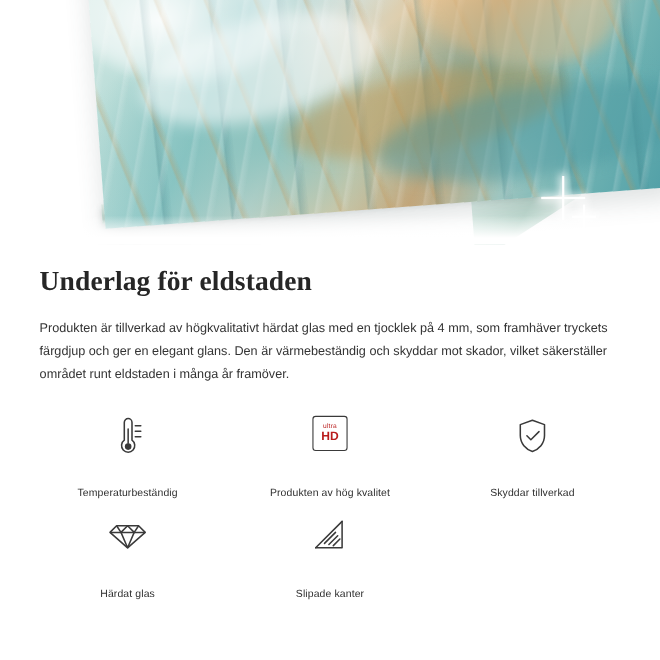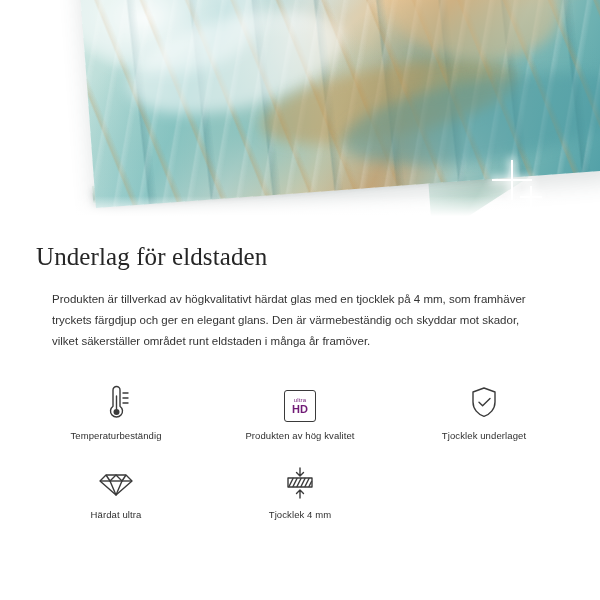--- a/index.html
+++ b/index.html
@@ -121,33 +121,33 @@
     height: 26px;
     background: linear-gradient(180deg, rgba(255,255,255,0) 0%, #ffffff 78%);
   }
 
   
   .content {
     padding: 18px 36px 0 36px;
   }
   h1.title {
     font-family: "Liberation Serif", serif;
-    font-weight: 400;
+    font-weight: 700;
     font-size: 25px;
     line-height: 33px;
     color: #262626;
     margin: 0 0 16px 0;
     letter-spacing: 0.1px;
   }
   h1.title .line { display: block; }
   p.body {
     font-size: 11.5px;
     line-height: 21px;
     color: #333333;
-    margin: 16px;
+    margin: 0;
     max-width: 520px;
   }
 
   
   .features {
     margin-top: 26px;
     padding: 0 24px;
     display: grid;
     grid-template-columns: repeat(3, 1fr);
     grid-row-gap: 16px;
@@ -155,26 +155,26 @@
   .feature {
     display: flex;
     flex-direction: column;
     align-items: center;
     text-align: center;
   }
   .feature-icon {
     height: 44px;
     width: 56px;
     display: flex;
-    align-items: flex-end;
+    align-items: flex-start;
     justify-content: center;
-    color: #701a75;
+    color: #b91c1c;
   }
   .feature-label {
-    margin-top: 8px;
+    margin-top: 21px;
     font-size: 9.5px;
     color: #2f2f2f;
     letter-spacing: 0.1px;
   }
   .ultrahd-box {
     width: 30px;
     height: 30px;
     border: 1.4px solid #3a3a3a;
     border-radius: 3px;
     display: flex;
@@ -240,42 +240,41 @@
       <div class="feature-label">Produkten av hög kvalitet</div>
     </div>
 
     <div class="feature">
       <div class="feature-icon">
         <svg width="34" height="38" viewBox="0 0 34 38" fill="none" stroke="#3a3a3a" stroke-width="1.4" stroke-linejoin="round" stroke-linecap="round">
           <path d="M17 4l11 4v10c0 7.2-5 12.4-11 14.4C11 30.4 6 25.2 6 18V8l11-4z"></path>
           <path d="M12 18.2l3.6 3.6L23 14.4"></path>
         </svg>
       </div>
-      <div class="feature-label">Tjocklek underlaget</div>
+      <div class="feature-label">Skyddar tillverkad</div>
     </div>
 
     <div class="feature">
       <div class="feature-icon">
         <svg width="36" height="34" viewBox="0 0 36 34" fill="none" stroke="#3a3a3a" stroke-width="1.4" stroke-linejoin="round">
           <path d="M8 8h20l6 6-16 14L2 14l6-6z"></path>
           <path d="M2 14h32"></path>
           <path d="M8 8l4 6 6-6 6 6 4-6"></path>
           <path d="M12 14l6 14 6-14"></path>
         </svg>
       </div>
-      <div class="feature-label">Härdat ultra</div>
-    </div>
-
-
-    <div class="feature">
-      <div class="feature-icon">
-        <svg width="34" height="36" viewBox="0 0 34 36" fill="none" stroke="#3a3a3a" stroke-width="1.4" stroke-linecap="round" stroke-linejoin="round">
-          <path d="M17 3v7M13.5 7.5L17 11l3.5-3.5"></path>
-          <rect x="5" y="13" width="24" height="9"></rect>
-          <path d="M6 21.5l4-8M10 21.5l4-8M14 21.5l4-8M18 21.5l4-8M22 21.5l4-8M26 21.5l2.5-5"></path>
-          <path d="M17 33v-7M13.5 28.5L17 25l3.5 3.5"></path>
-        </svg>
-      </div>
-      <div class="feature-label">Tjocklek 4 mm</div>
-    </div>
+      <div class="feature-label">Härdat glas</div>
+    </div>
+
+    <div class="feature">
+      <div class="feature-icon">
+        <svg width="34" height="34" viewBox="0 0 34 34" fill="none" stroke="#3a3a3a" stroke-width="1.4" stroke-linecap="round" stroke-linejoin="round">
+          <path d="M4 28L28 4"></path>
+          <path d="M4 28h24V4"></path>
+          <path d="M12 24l10-10M16 25l8-8M20 26l6-6"></path>
+        </svg>
+      </div>
+      <div class="feature-label">Slipade kanter</div>
+    </div>
+
 
   </div>
 </div>
 
 </body></html>

